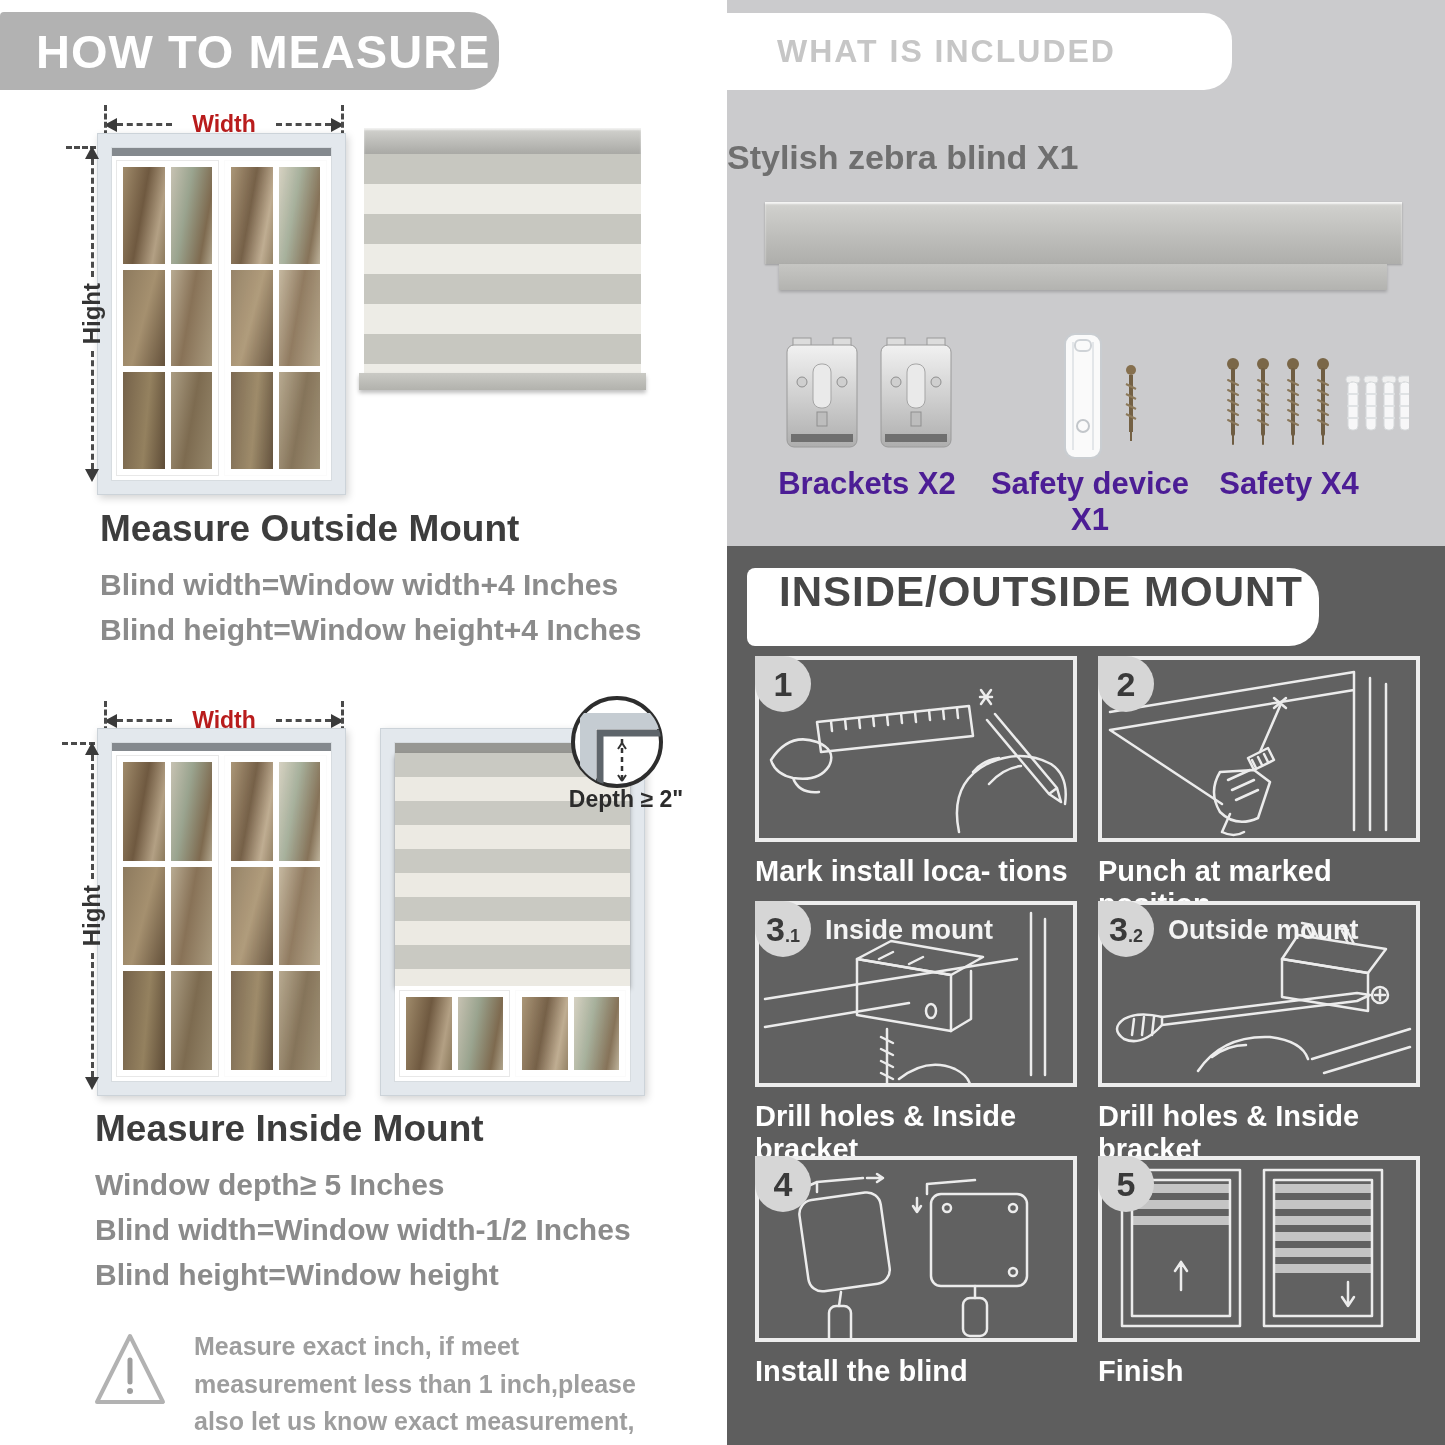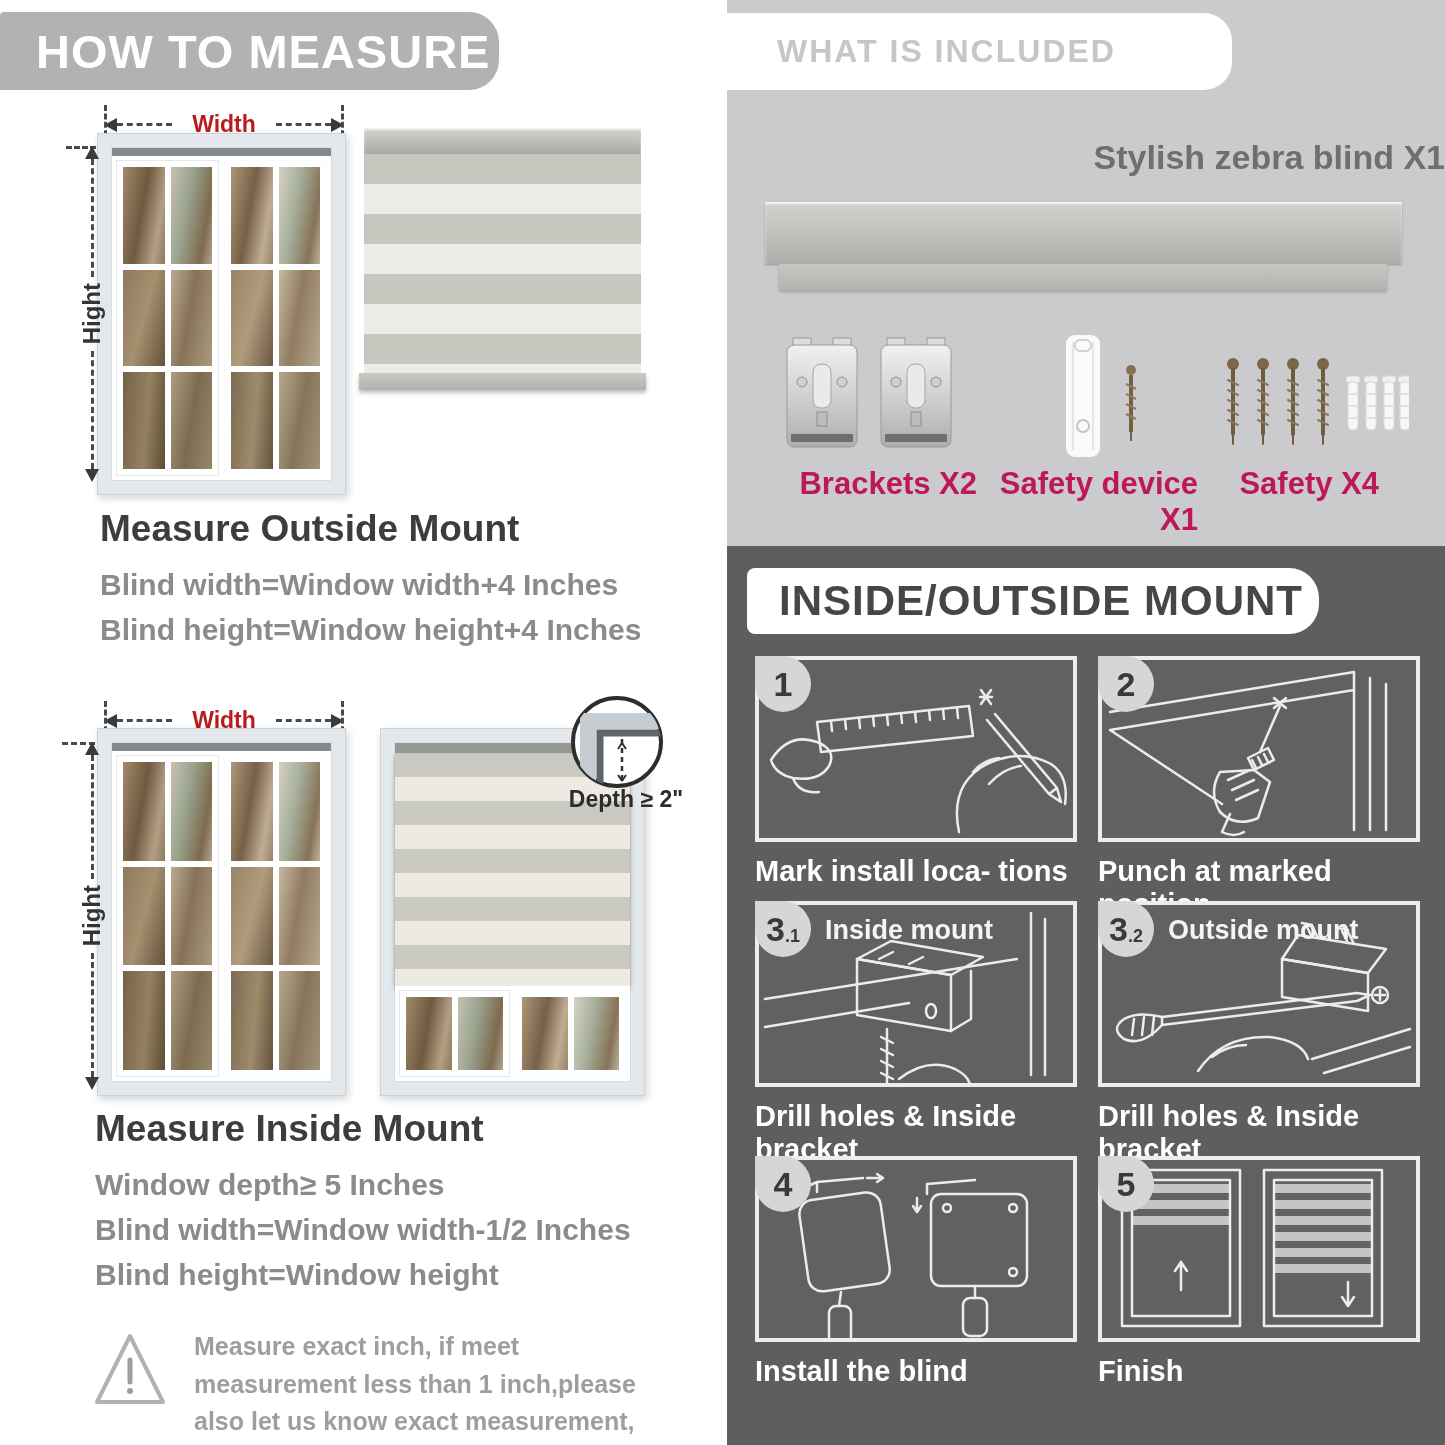--- a/index.html
+++ b/index.html
@@ -68,32 +68,32 @@
   #warning .wtext { font-size:25px; font-weight:600; color:#9e9e9e; line-height:1.5; width:452px; }
 
   
   #right-included { left:727px; top:0; width:718px; height:546px; background:#cbcbcd; }
   #included-box {
     left:-2px; top:13px; width:507px; height:77px; background:#ffffff;
     border-radius:0 28px 28px 0; display:flex; align-items:center;
     padding-left:52px; box-sizing:border-box;
     color:#c6c6c6; font-size:32px; font-weight:bold; letter-spacing:2px;
   }
-  #blind-x1-label { left:0; top:138px; width:100%; text-align:right; font-size:34px; font-weight:bold; color:#6f6f6f; }
+  #blind-x1-label { left:0; top:138px; width:100%; text-align:left; font-size:34px; font-weight:bold; color:#6f6f6f; }
   #headrail-main { left:38px; top:202px; width:637px; height:62px;
     background:linear-gradient(180deg,#d2d2cf,#bebebb 55%,#aeaeab);
     box-shadow:inset 0 2px 2px rgba(255,255,255,.8), 0 1px 2px rgba(0,0,0,.25); }
   #headrail-lower { left:52px; top:264px; width:608px; height:26px;
     background:linear-gradient(180deg,#c6c6c3,#b3b3b0); box-shadow:0 2px 3px rgba(0,0,0,.2); }
-  .item-label { top:466px; text-align:right; font-size:31px; font-weight:bold; color:#be185d; }
+  .item-label { top:466px; text-align:center; font-size:31px; font-weight:bold; color:#4c1d95; }
 
   #right-mount { left:727px; top:546px; width:718px; height:899px; background:#5e5e5e; }
   #mount-box {
-    left:20px; top:22px; width:572px; height:66px; background:#ffffff;
-    border-radius:8px 30px 30px 8px; display:flex; align-items:center;
+    left:20px; top:22px; width:572px; height:78px; background:#ffffff;
+    border-radius:8px 30px 30px 8px; display:flex; 
     padding-left:32px; box-sizing:border-box;
     color:#464646; font-size:42px; font-weight:bold; letter-spacing:1px;
   }
   .step { position:absolute; width:322px; }
   .panel { position:relative; width:322px; height:186px; border:4px solid #ededed; box-sizing:border-box; background:#616161; }
   .panel svg.art { position:absolute; left:0; top:0; width:100%; height:100%; }
   .badge {
     position:absolute; left:-4px; top:-4px; width:56px; height:56px;
     background:#d6d6d6; border-radius:0 50% 50% 50%;
     display:flex; align-items:center; justify-content:center;

